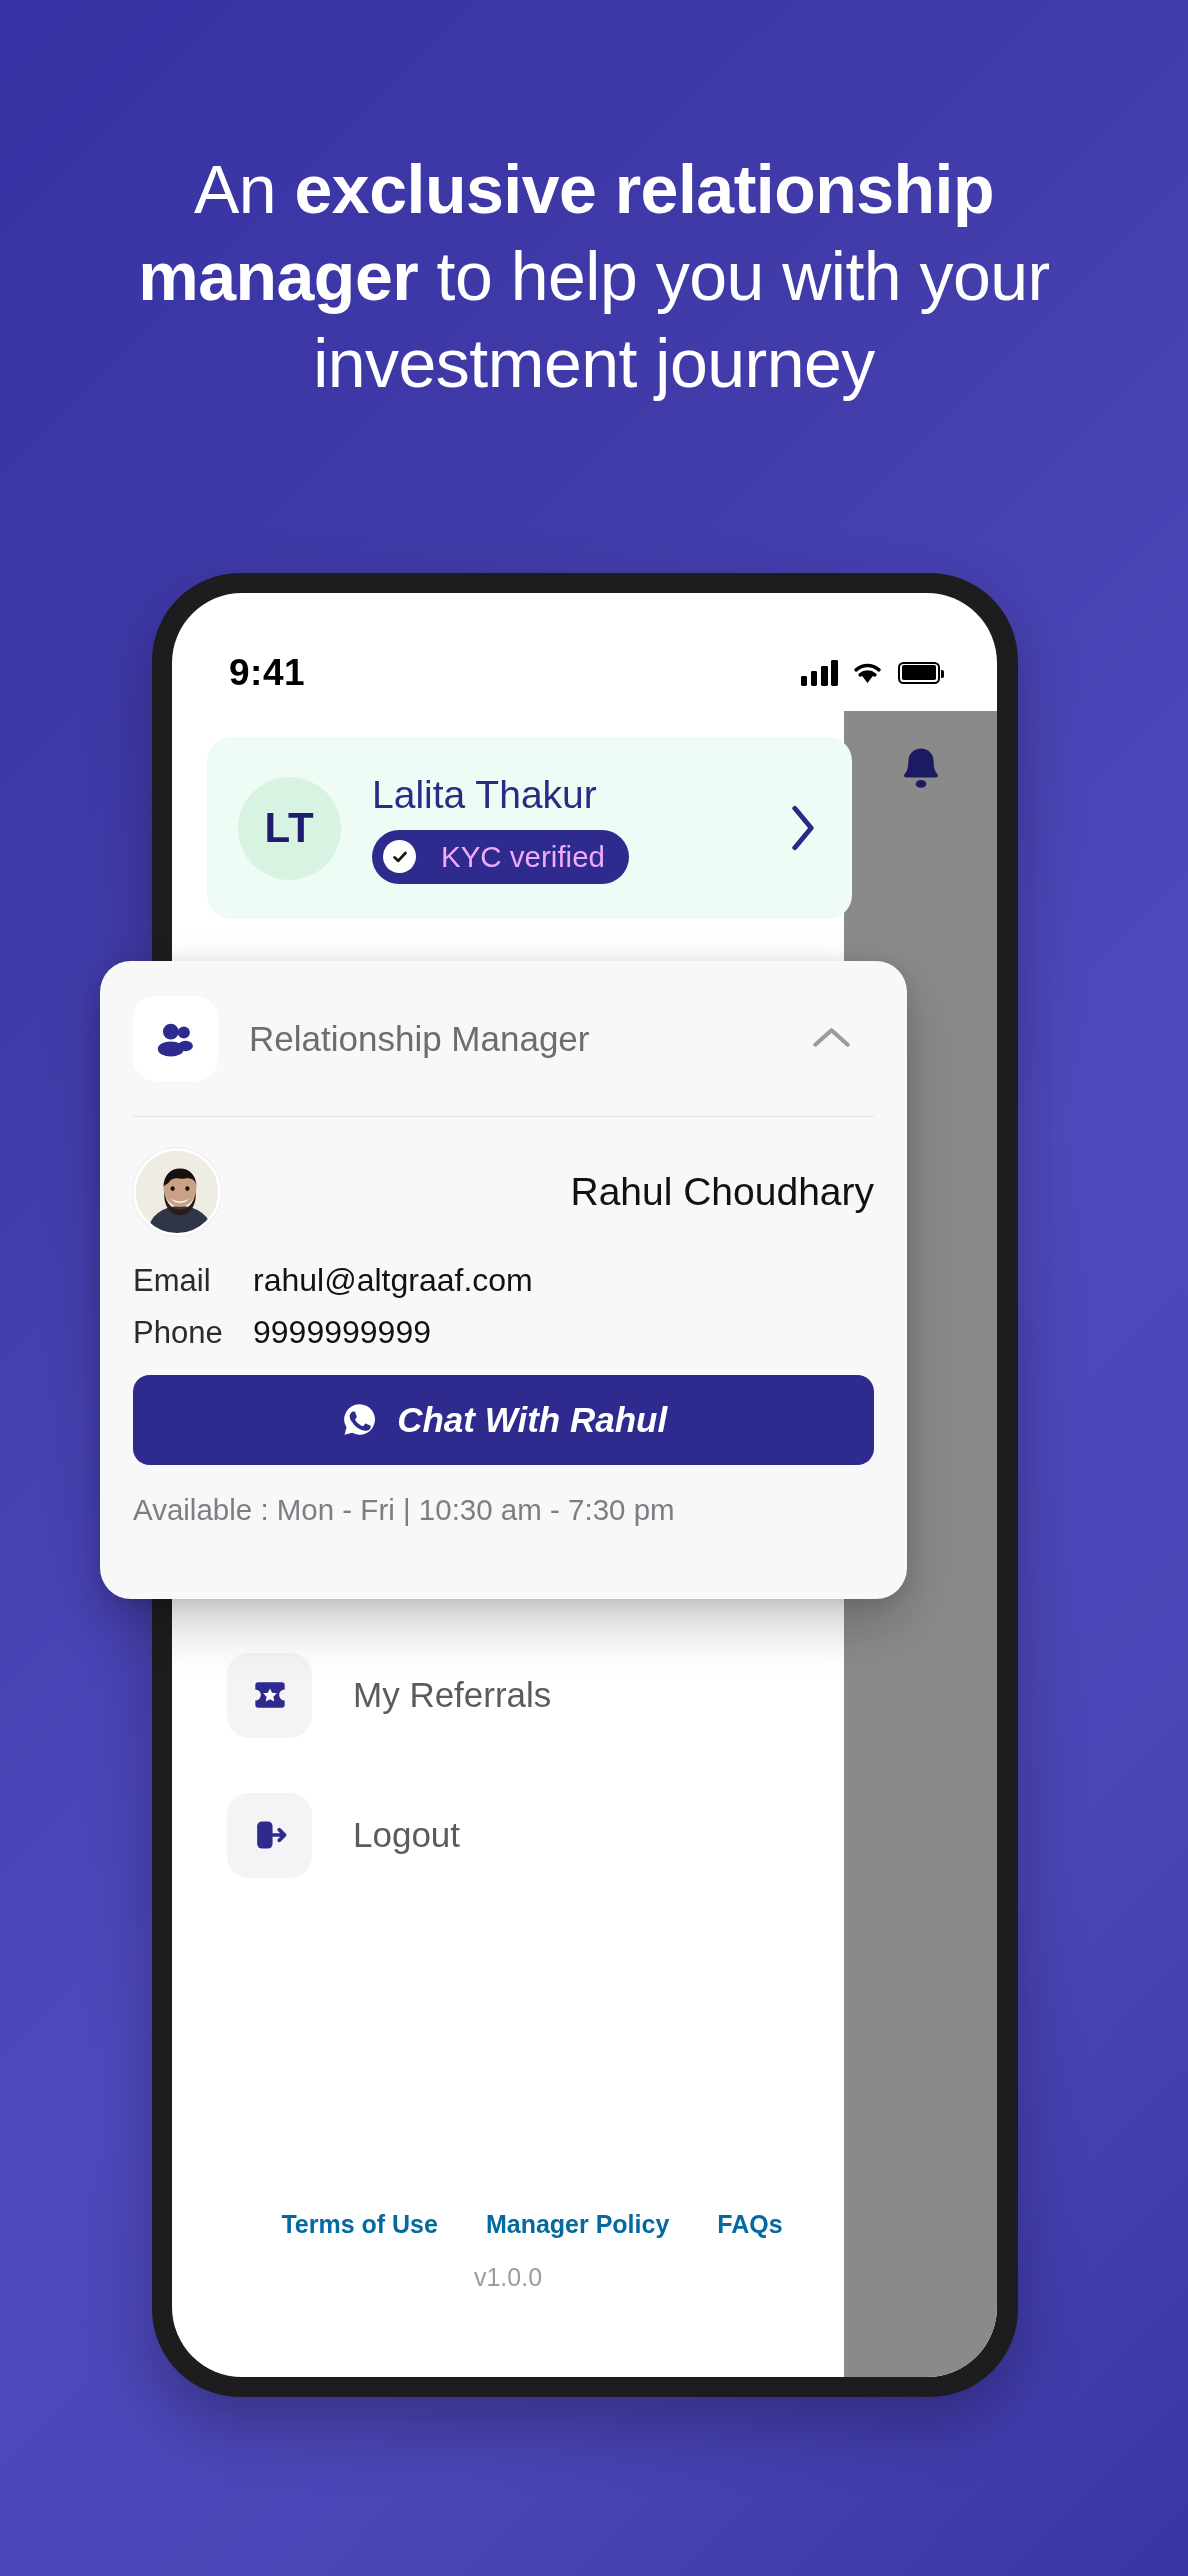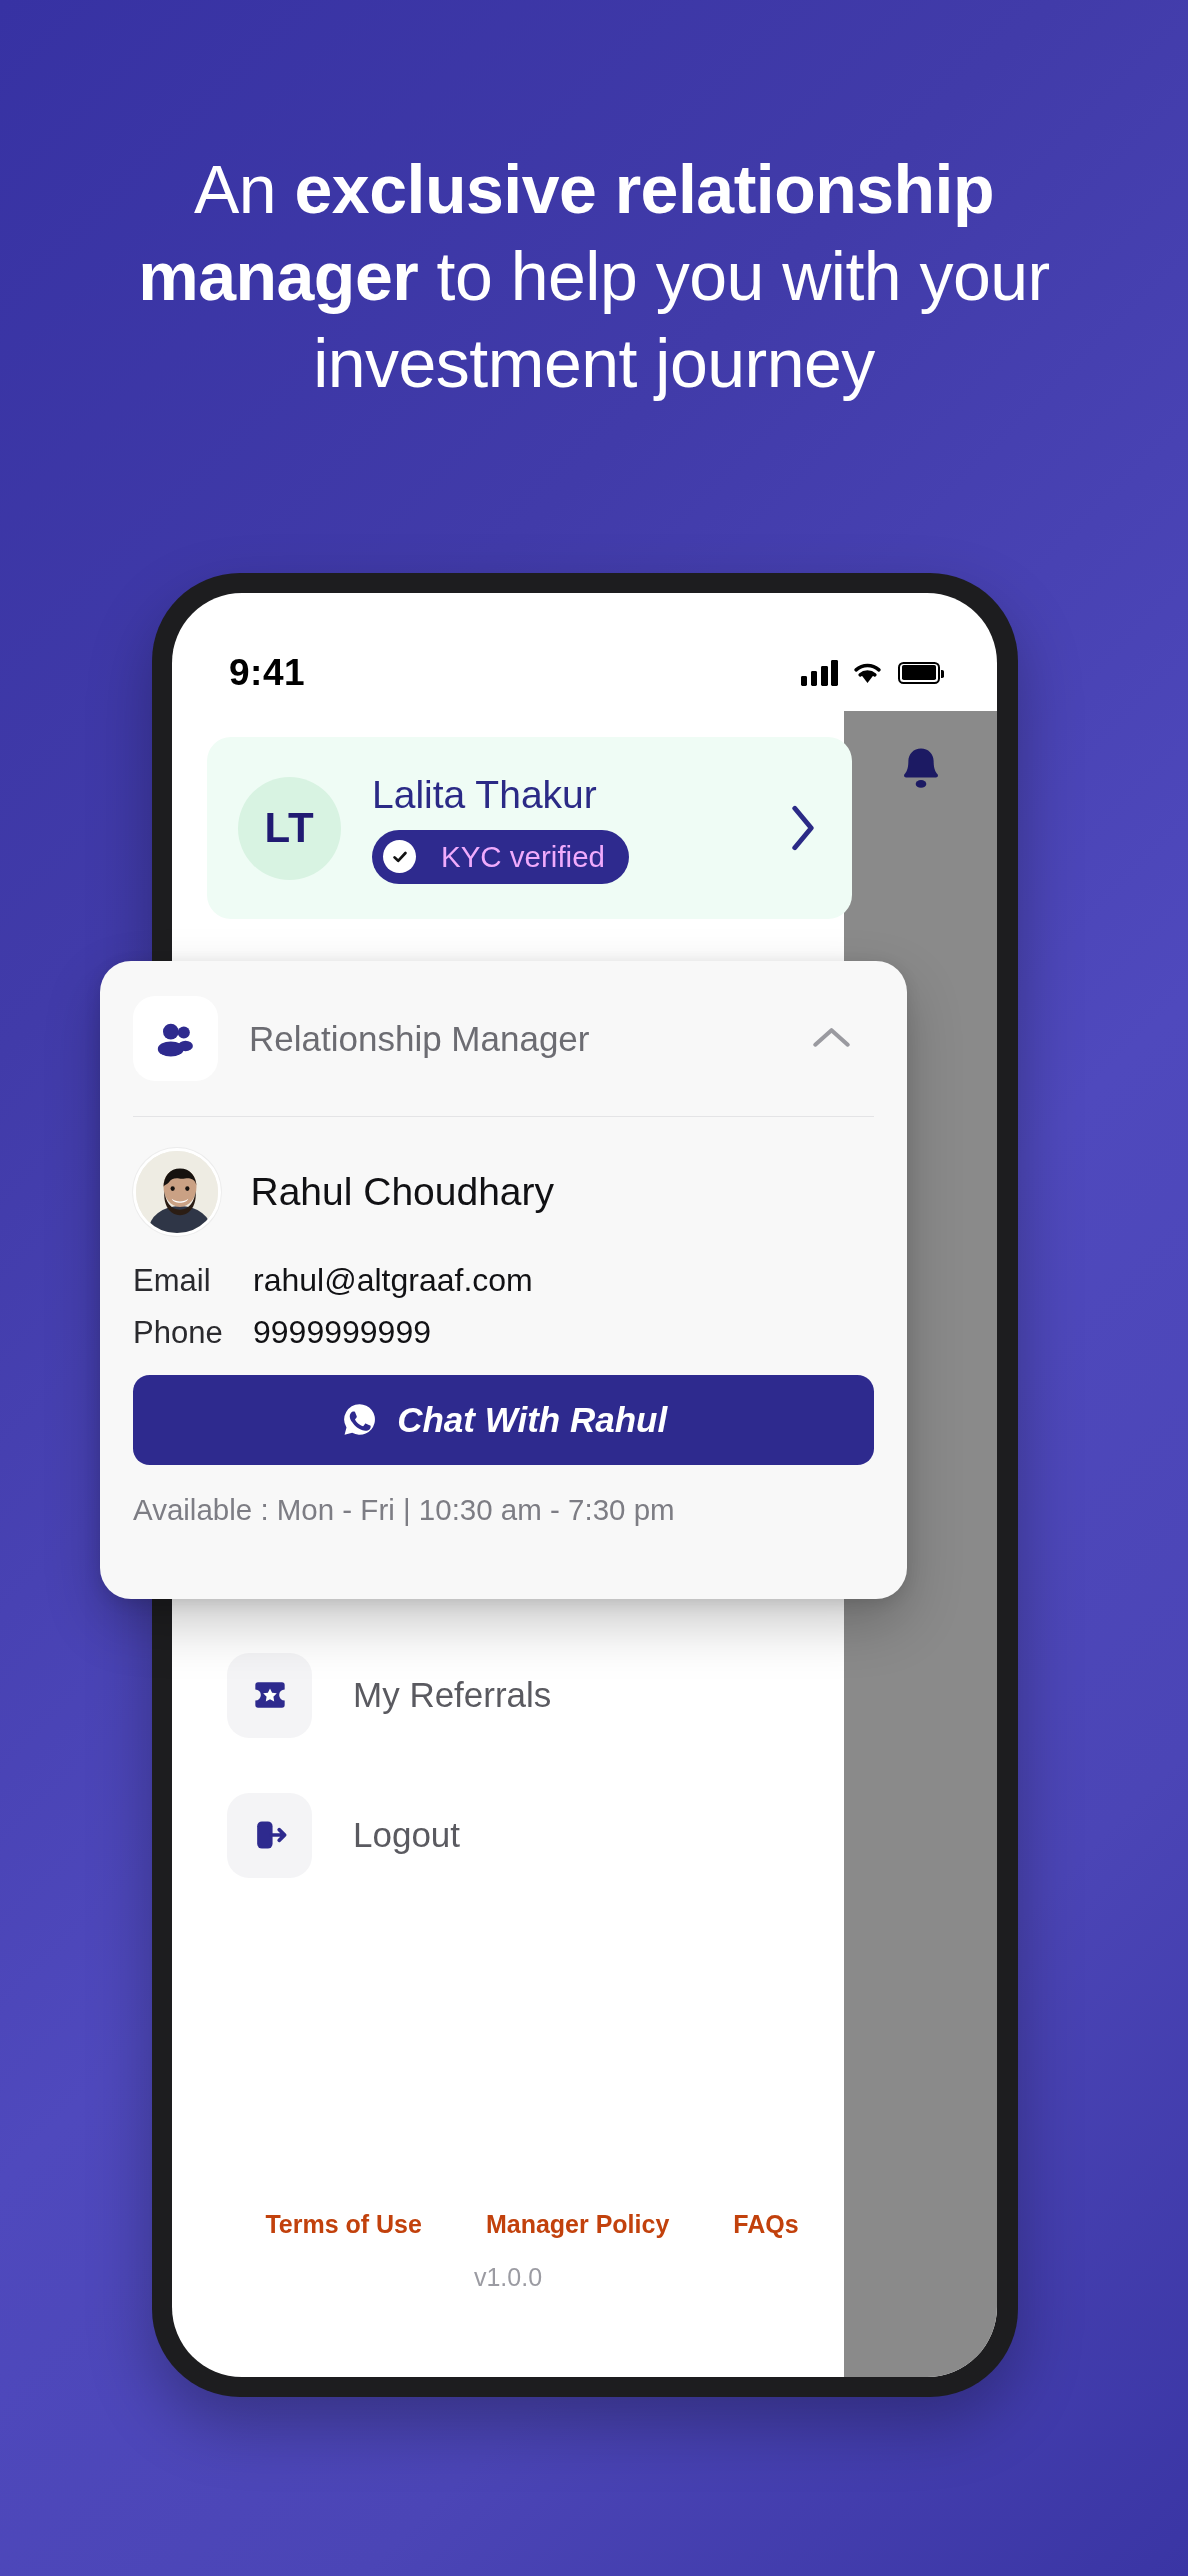--- a/index.html
+++ b/index.html
@@ -99,41 +99,41 @@
     width:85px;height:85px;border-radius:22px;background:#f4f4f6;
     display:flex;align-items:center;justify-content:center; flex:0 0 auto;
   }
   .menu-label{ margin-left:41px; font-size:35px; color:#5a5a60; }
 
   
   .footer{
     position:absolute; left:0; right:153px; bottom:85px; text-align:center;
   }
   .footer-links{
-    display:flex; justify-content:center; gap:64px;
-    font-size:25px; font-weight:700; color:#c2410c; margin-bottom:24px;margin-left:48px;
+    display:flex; justify-content:center; gap:48px;
+    font-size:25px; font-weight:700; color:#0369a1; margin-bottom:24px;margin-left:48px;
   }
   .footer-ver{ font-size:25px; color:#9b9ba2; }
 
   
   .rm-card{
     position:absolute; left:100px; top:961px; width:807px; height:638px;
     background:#f8f8f8; border-radius:31px;
     box-shadow:0 24px 55px rgba(0,0,0,.22), 0 3.7px 14.7px rgba(0,0,0,.10);
     overflow:hidden;
   }
   .rm-head{ display:flex; align-items:center; height:155px; padding:0 33px; }
   .rm-head-ico{
     width:85px;height:85px;border-radius:22px;background:#ffffff;
     display:flex;align-items:center;justify-content:center; flex:0 0 auto;
   }
   .rm-head-title{ margin-left:31px; flex:1 1 auto; font-size:35px; color:#6c6c72; }
   .rm-chev{ margin-right:22px; }
   .rm-divider{ height:0.9px; background:#e4e4e6; margin:0 33px; }
-  .rm-person{ display:flex; align-items:center; padding:31px 33px 0 33px; }
+  .rm-person{ display:flex; align-items:center; padding:31px 33px 0 33px;justify-content:space-between; }
   .rm-photo{
     width:88px;height:88px;border-radius:50%;overflow:hidden;flex:0 0 auto;
     border:3.7px solid #fff; box-shadow:0 0 0 0.9px #ececec; background:#eceae2;
     position:relative;
   }
   .rm-person-name{ margin-left:29.5px; font-size:39px; color:#111114; }
   .rm-rows{ padding:26px 33px 0 33px; }
   .rm-row{ display:flex; align-items:baseline; margin-bottom:14.7px; }
   .rm-key{ width:120px; font-size:31px; color:#2a2a2e; }
   .rm-val{ font-size:32px; color:#111114; font-weight:400; }

